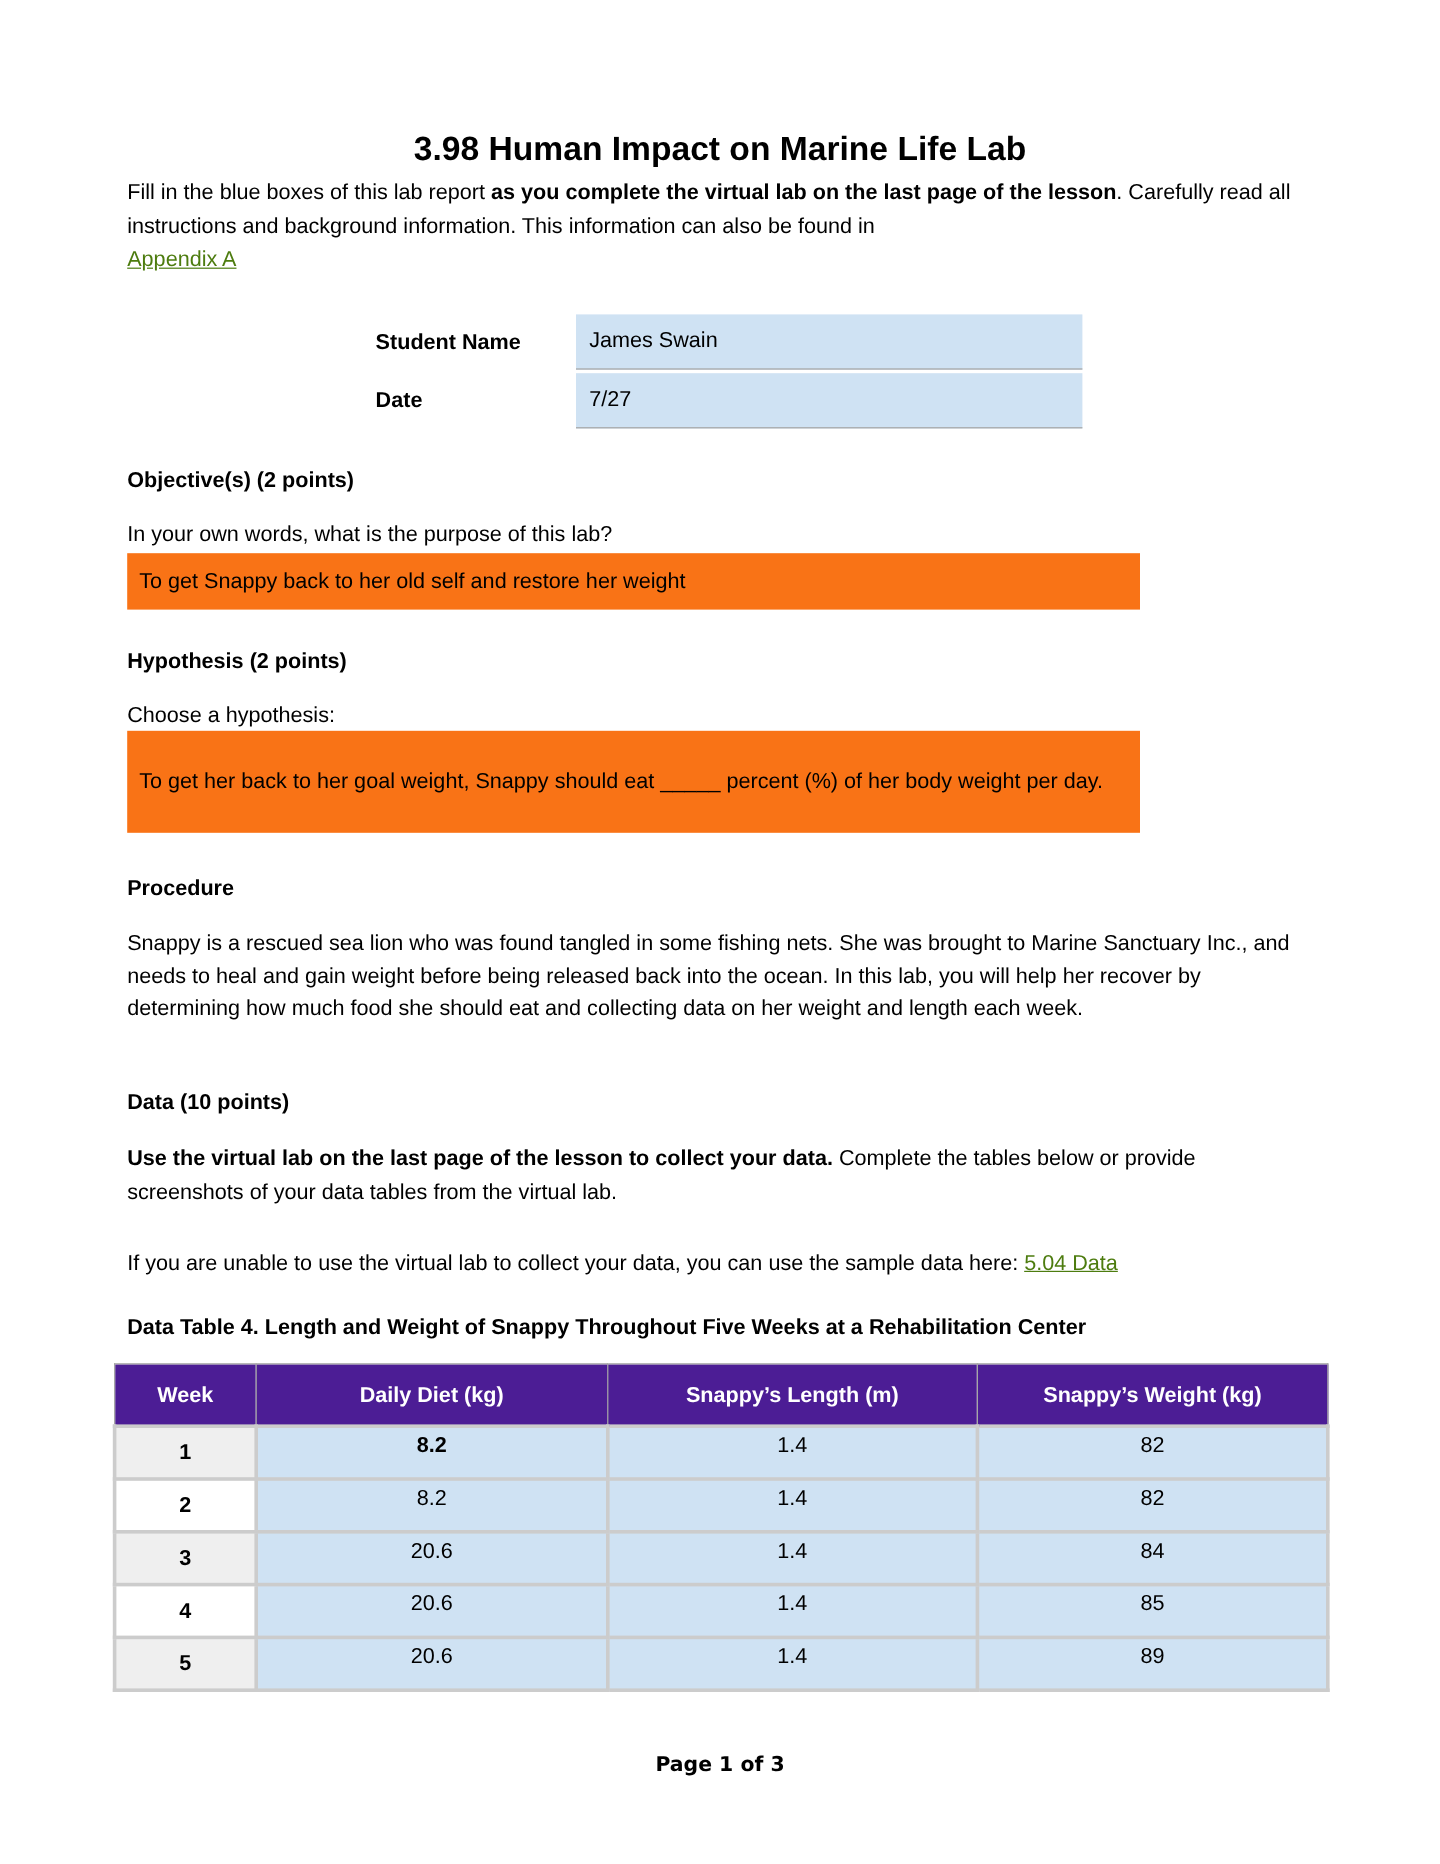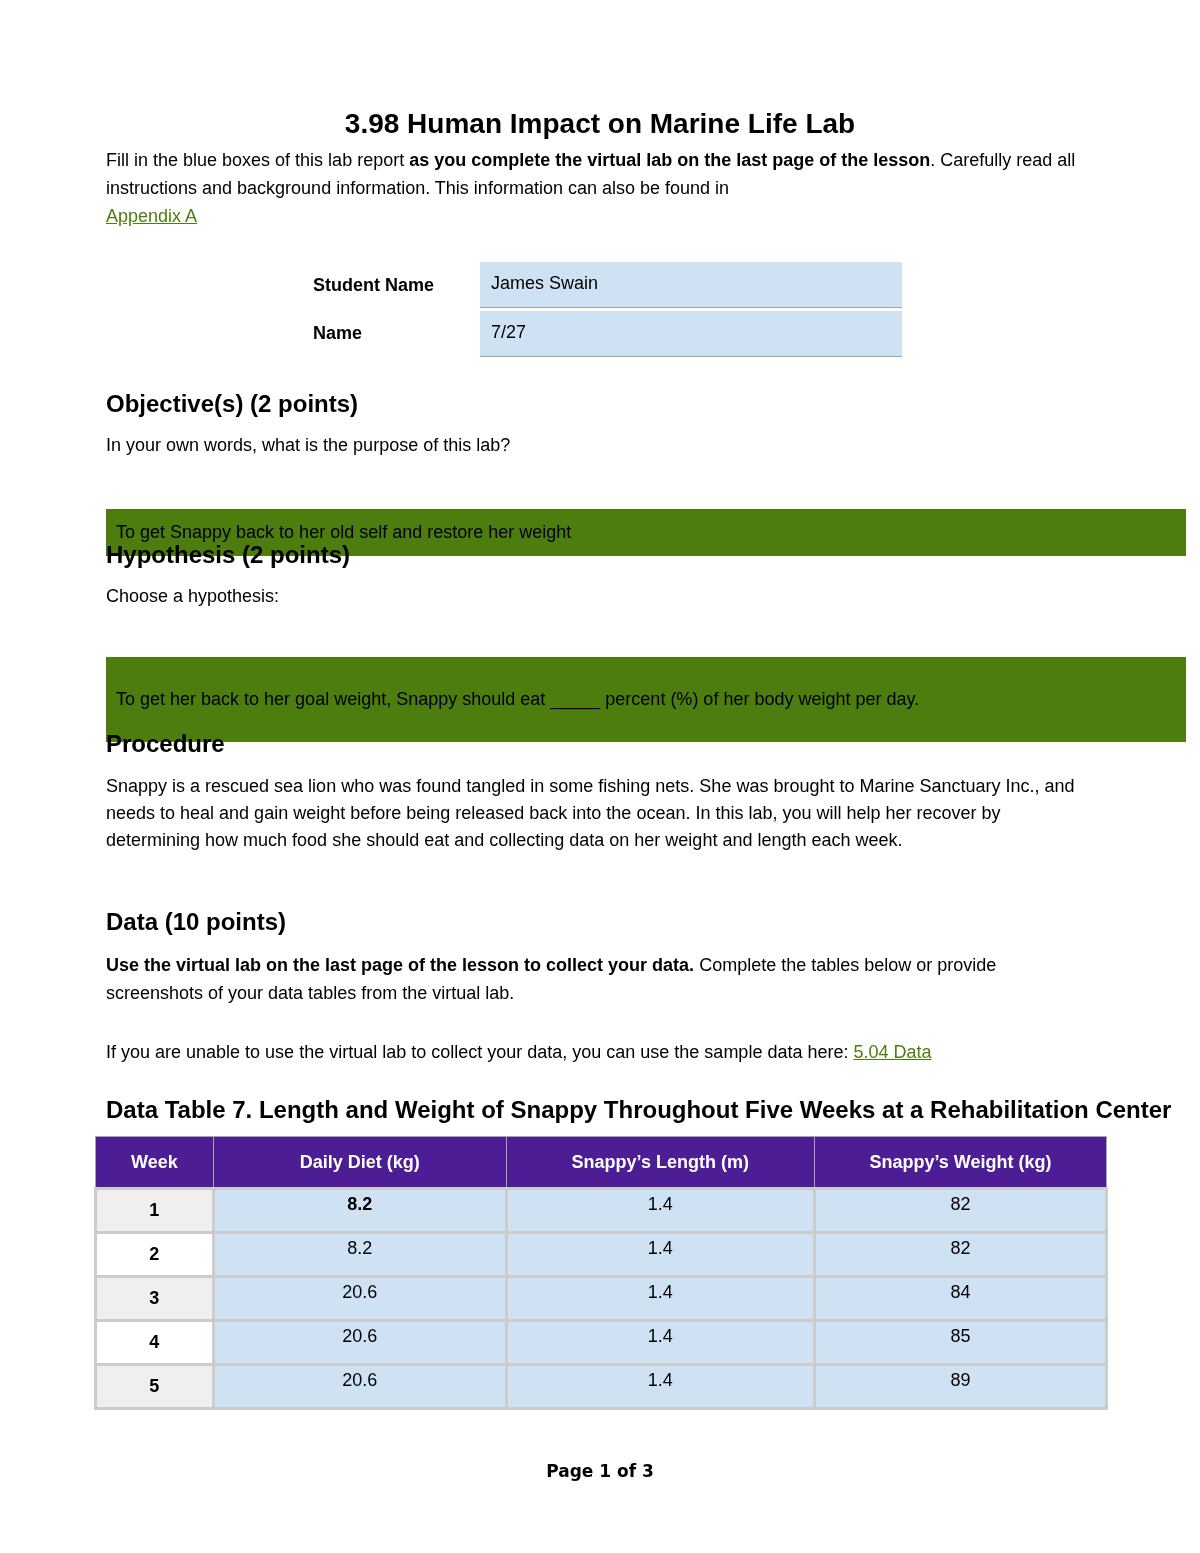--- a/index.html
+++ b/index.html
@@ -5,62 +5,62 @@
   html, body { margin:0; padding:0; background:#fff; }
   body { width:1200px; height:1553px; position:relative; font-family:"Liberation Sans", sans-serif; color:#000; }
   .abs { position:absolute; }
   .title { left:0; width:1200px; top:108px; text-align:center; font-size:28px; font-weight:bold; }
   .p { font-size:18px; line-height:28px; }
   .intro { left:106px; top:146px; width:1000px; }
   .intro b { font-weight:bold; }
   .link { color:#4d7c0f; text-decoration:underline; cursor:pointer; }
   .info-label { font-size:18px; font-weight:bold; }
   .info-box { left:480px; width:422px; height:46px; background:#cfe2f3; border-bottom:1px solid #a3a3a3; font-size:18px; box-sizing:border-box; padding:11px 0 0 11px; }
-  .heading { font-size:24px; font-weight:bold; left:106px; }
-  .answer { left:106px; width:1080px; background:#4d7c0f; font-size:18px; box-sizing:border-box; padding-left:10px;margin-top:48px; }
+  .heading { font-size:18px; font-weight:bold; left:106px; }
+  .answer { left:106px; width:844px; background:#f97316; font-size:18px; box-sizing:border-box; padding-left:10px; }
   table.data { position:absolute; left:94px; top:1136px; width:1014px; border-collapse:collapse; font-size:18px; }
   table.data th { background:#4c1d95; color:#fff; font-weight:bold; height:48px; border:1px solid #a6a6a6; }
   table.data td { height:36px; text-align:center; border:3px solid #cccccc; background:#cfe2f3; vertical-align:top; padding-top:4px; }
   table.data td.wk { font-weight:bold; background:#efefef; vertical-align:middle; padding-top:0; }
   table.data tr.alt td.wk { background:#fff; }
   .footer { left:0; width:1200px; top:1461px; text-align:center; font-size:17px; font-weight:bold; font-family:"DejaVu Sans", sans-serif; }
 </style>
 </head>
 <body>
 
 <div class="abs title">3.98 Human Impact on Marine Life Lab</div>
 
 <div class="abs p intro">
   <span>Fill in the blue boxes of this lab report </span><b>as you complete the virtual lab on the last page of the lesson</b><span>. Carefully read all instructions and background information. This information can also be found in </span><br><span class="link">Appendix A</span>
 </div>
 
 <div class="abs info-label" style="left:313px; top:275px;">Student Name</div>
 <div class="abs info-box" style="top:262px;">James Swain</div>
-<div class="abs info-label" style="left:313px; top:323px;">Name</div>
+<div class="abs info-label" style="left:313px; top:323px;">Date</div>
 <div class="abs info-box" style="top:311px;">7/27</div>
 
 <div class="abs heading" style="top:390px;">Objective(s) (2 points)</div>
 <div class="abs p" style="left:106px; top:431px;">In your own words, what is the purpose of this lab?</div>
 <div class="abs answer" style="top:461px; height:47px; line-height:47px;">To get Snappy back to her old self and restore her weight</div>
 
 <div class="abs heading" style="top:541px;">Hypothesis (2 points)</div>
 <div class="abs p" style="left:106px; top:582px;">Choose a hypothesis:</div>
 <div class="abs answer" style="top:609px; height:85px; line-height:85px;">To get her back to her goal weight, Snappy should eat _____ percent (%) of her body weight per day.</div>
 
 <div class="abs heading" style="top:730px;">Procedure</div>
 <div class="abs p" style="left:106px; top:773px; width:990px; line-height:27px;">Snappy is a rescued sea lion who was found tangled in some fishing nets. She was brought to Marine Sanctuary Inc., and needs to heal and gain weight before being released back into the ocean. In this lab, you will help her recover by determining how much food she should eat and collecting data on her weight and length each week.</div>
 
 <div class="abs heading" style="top:908px;">Data (10 points)</div>
 <div class="abs p" style="left:106px; top:951px; width:990px;">
   <b>Use the virtual lab on the last page of the lesson to collect your data.</b><span> Complete the tables below or provide screenshots of your data tables from the virtual lab.</span>
 </div>
 <div class="abs p" style="left:106px; top:1038px; width:1000px;">
   <span>If you are unable to use the virtual lab to collect your data, you can use the sample data here: </span><span class="link">5.04 Data</span>
 </div>
-<div class="abs heading" style="top:1096px;">Data Table 7.  Length and Weight of Snappy Throughout Five Weeks at a Rehabilitation Center</div>
+<div class="abs heading" style="top:1096px;">Data Table 4.  Length and Weight of Snappy Throughout Five Weeks at a Rehabilitation Center</div>
 
 <table class="data">
   <colgroup>
       <col style="width:118px">
       <col style="width:294px">
       <col style="width:309px">
       <col style="width:293px">
     </colgroup>
   <thead>
     <tr>

